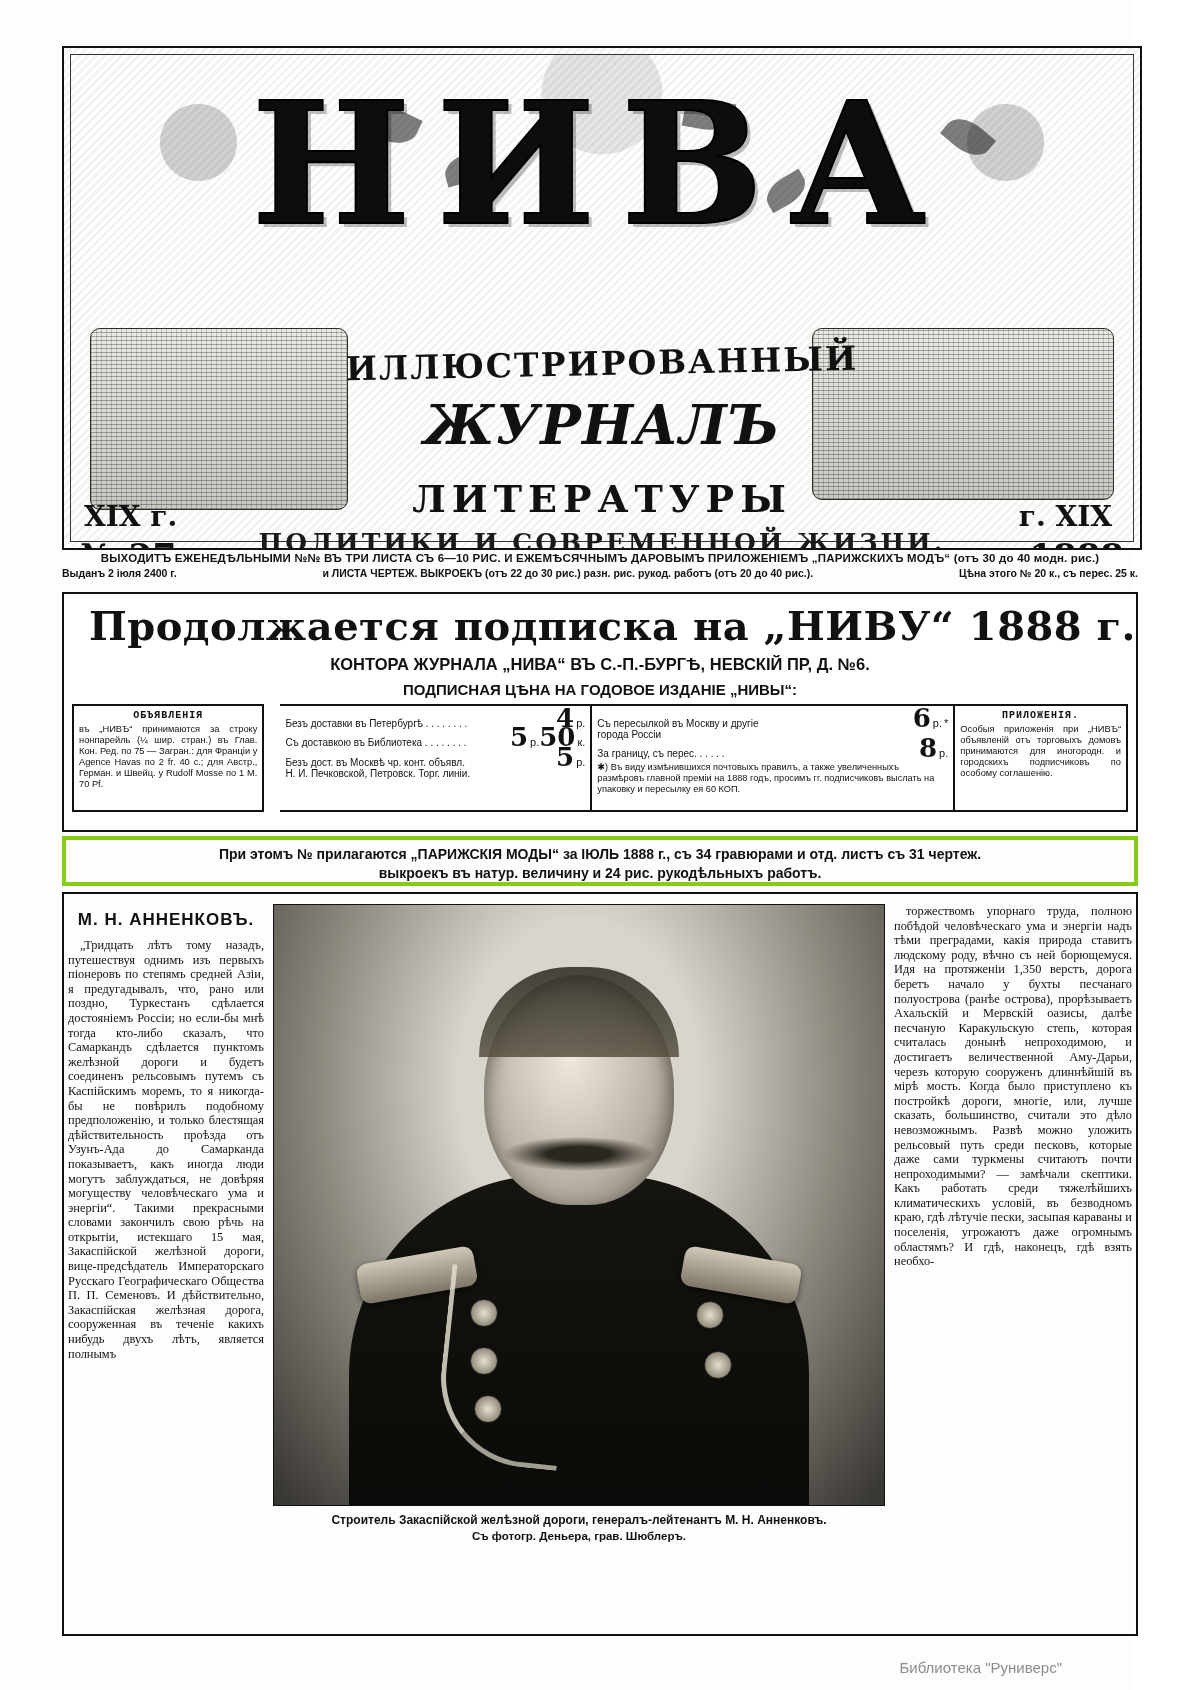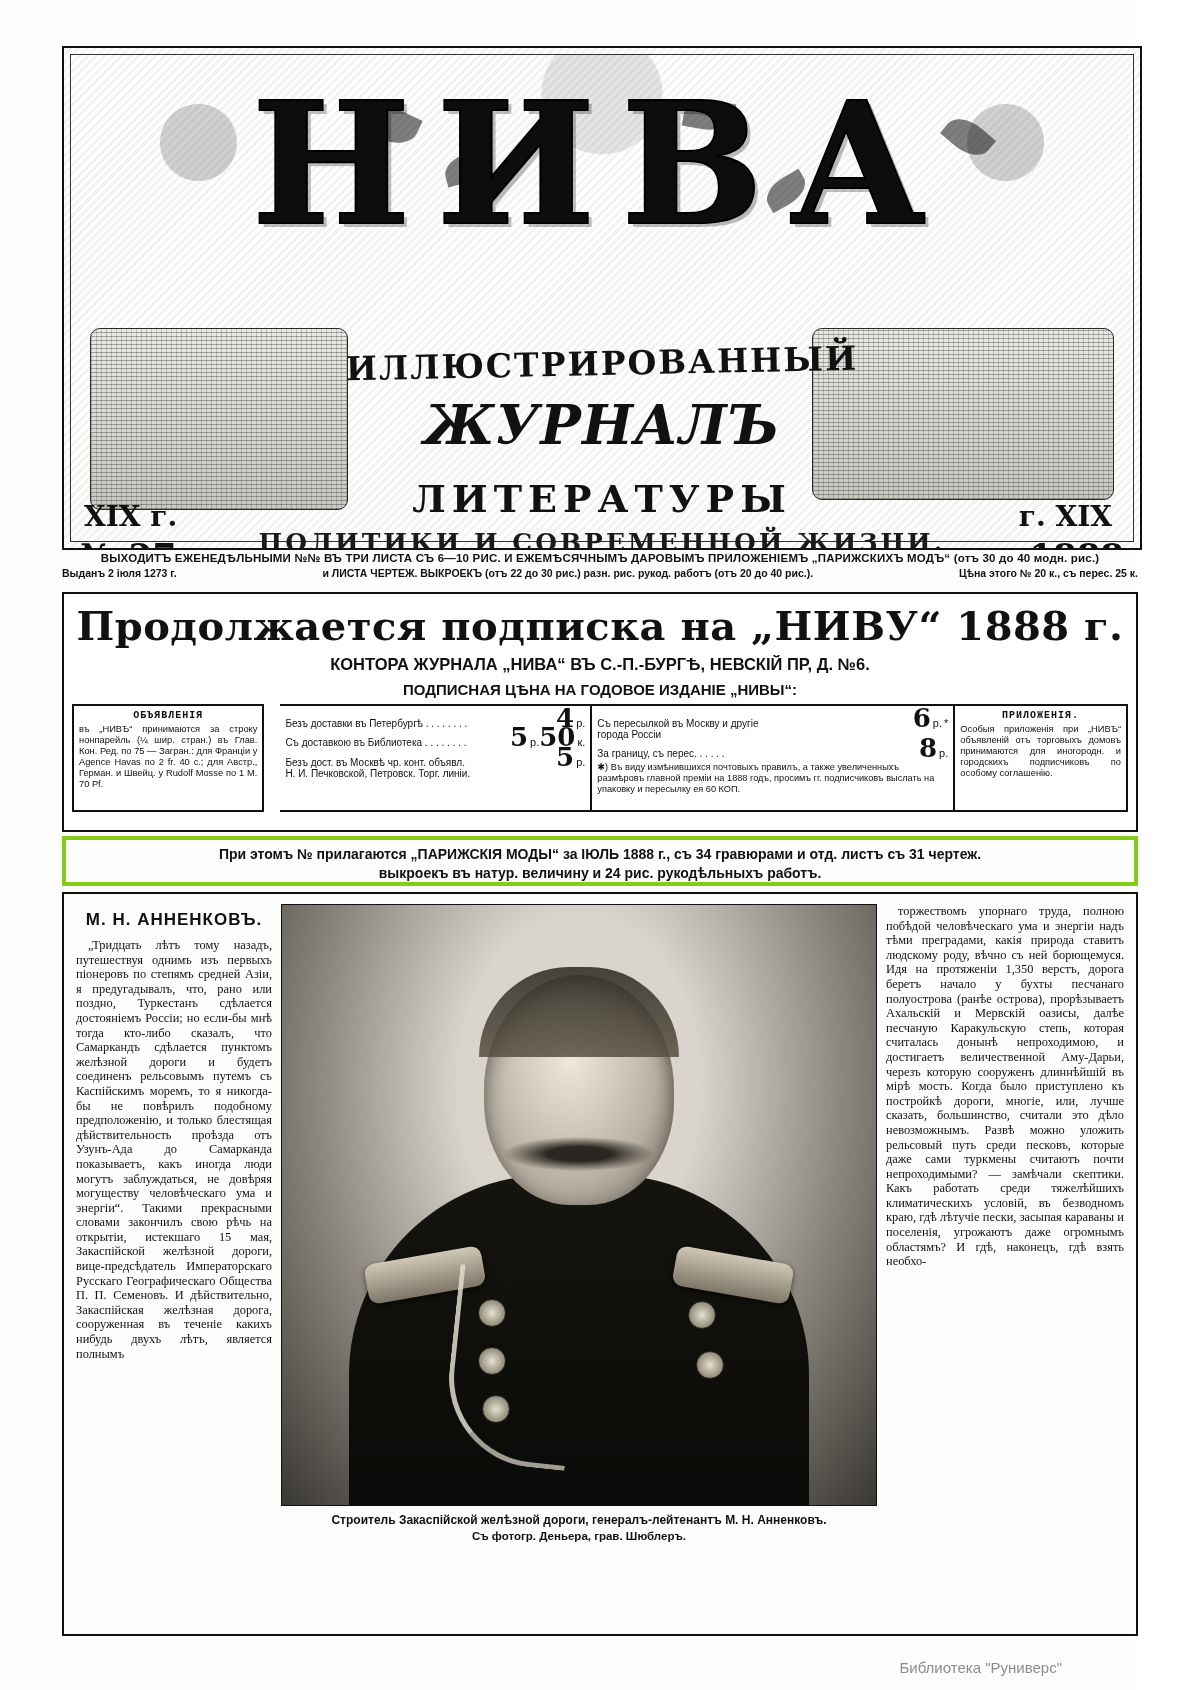--- a/index.html
+++ b/index.html
@@ -120,21 +120,21 @@
   .info .l2 .mid{flex:1;text-align:center;}
 
   
   .subbox{
     position:absolute;left:62px;top:592px;width:1076px;height:240px;
     border:2px solid #111;
     box-sizing:border-box;
     background:#fff;
   }
   .subtitle{
-    text-align:center;
+    text-align:right;
     font-family:"DejaVu Serif", serif;
     font-weight:bold;
     font-size:40px;
     margin-top:8px;
     letter-spacing:.5px;
   }
   .suboffice{
     text-align:center;
     font-family:"Liberation Sans", sans-serif;
     font-weight:bold;font-size:16.5px;
@@ -177,21 +177,21 @@
     text-align:center;
     font-family:"Liberation Sans", sans-serif;
     font-weight:bold;font-size:14px;line-height:19px;
     padding-top:5px;
   }
 
   
   .article{
     position:absolute;left:62px;top:892px;width:1076px;height:744px;
     border:2px solid #111;box-sizing:border-box;
-    padding:10px 12px;
+    padding:10px 4px;
     display:flex;gap:10px;
   }
   .colL{width:196px;}
   .colR{width:238px;}
   .colC{flex:1;display:flex;flex-direction:column;align-items:center;}
   .headline{
     font-family:"Liberation Sans", sans-serif;
     font-weight:bold;font-size:17px;letter-spacing:1px;
     text-align:center;margin:6px 0 8px 0;
   }
@@ -292,21 +292,21 @@
 
     <div class="yl">XIX г.</div>
     <div class="yr">г. XIX</div>
     <div class="issue">№ 27</div>
     <div class="year">1888</div>
   </div>
 
   <div class="info">
     <div class="l1">ВЫХОДИТЪ ЕЖЕНЕДѢЛЬНЫМИ №№ ВЪ ТРИ ЛИСТА СЪ 6—10 РИС. И ЕЖЕМѢСЯЧНЫМЪ ДАРОВЫМЪ ПРИЛОЖЕНІЕМЪ „ПАРИЖСКИХЪ МОДЪ“ (отъ 30 до 40 модн. рис.)</div>
     <div class="l2">
-      <span>Выданъ 2 іюля 1273 г.</span>
+      <span>Выданъ 2 іюля 2400 г.</span>
       <span class="mid">и ЛИСТА ЧЕРТЕЖ. ВЫКРОЕКЪ (отъ 22 до 30 рис.) разн. рис. рукод. работъ (отъ 20 до 40 рис.).</span>
       <span>Цѣна этого № 20 к., съ перес. 25 к.</span>
     </div>
   </div>
 
   <div class="subbox">
     <div class="subtitle">Продолжается подписка на „НИВУ“ 1888 г.</div>
     <div class="suboffice">КОНТОРА ЖУРНАЛА „НИВА“ ВЪ С.-П.-БУРГѢ, НЕВСКІЙ ПР, Д. №6.</div>
     <div class="subprice-h">ПОДПИСНАЯ ЦѢНА НА ГОДОВОЕ ИЗДАНІЕ „НИВЫ“:</div>
 

